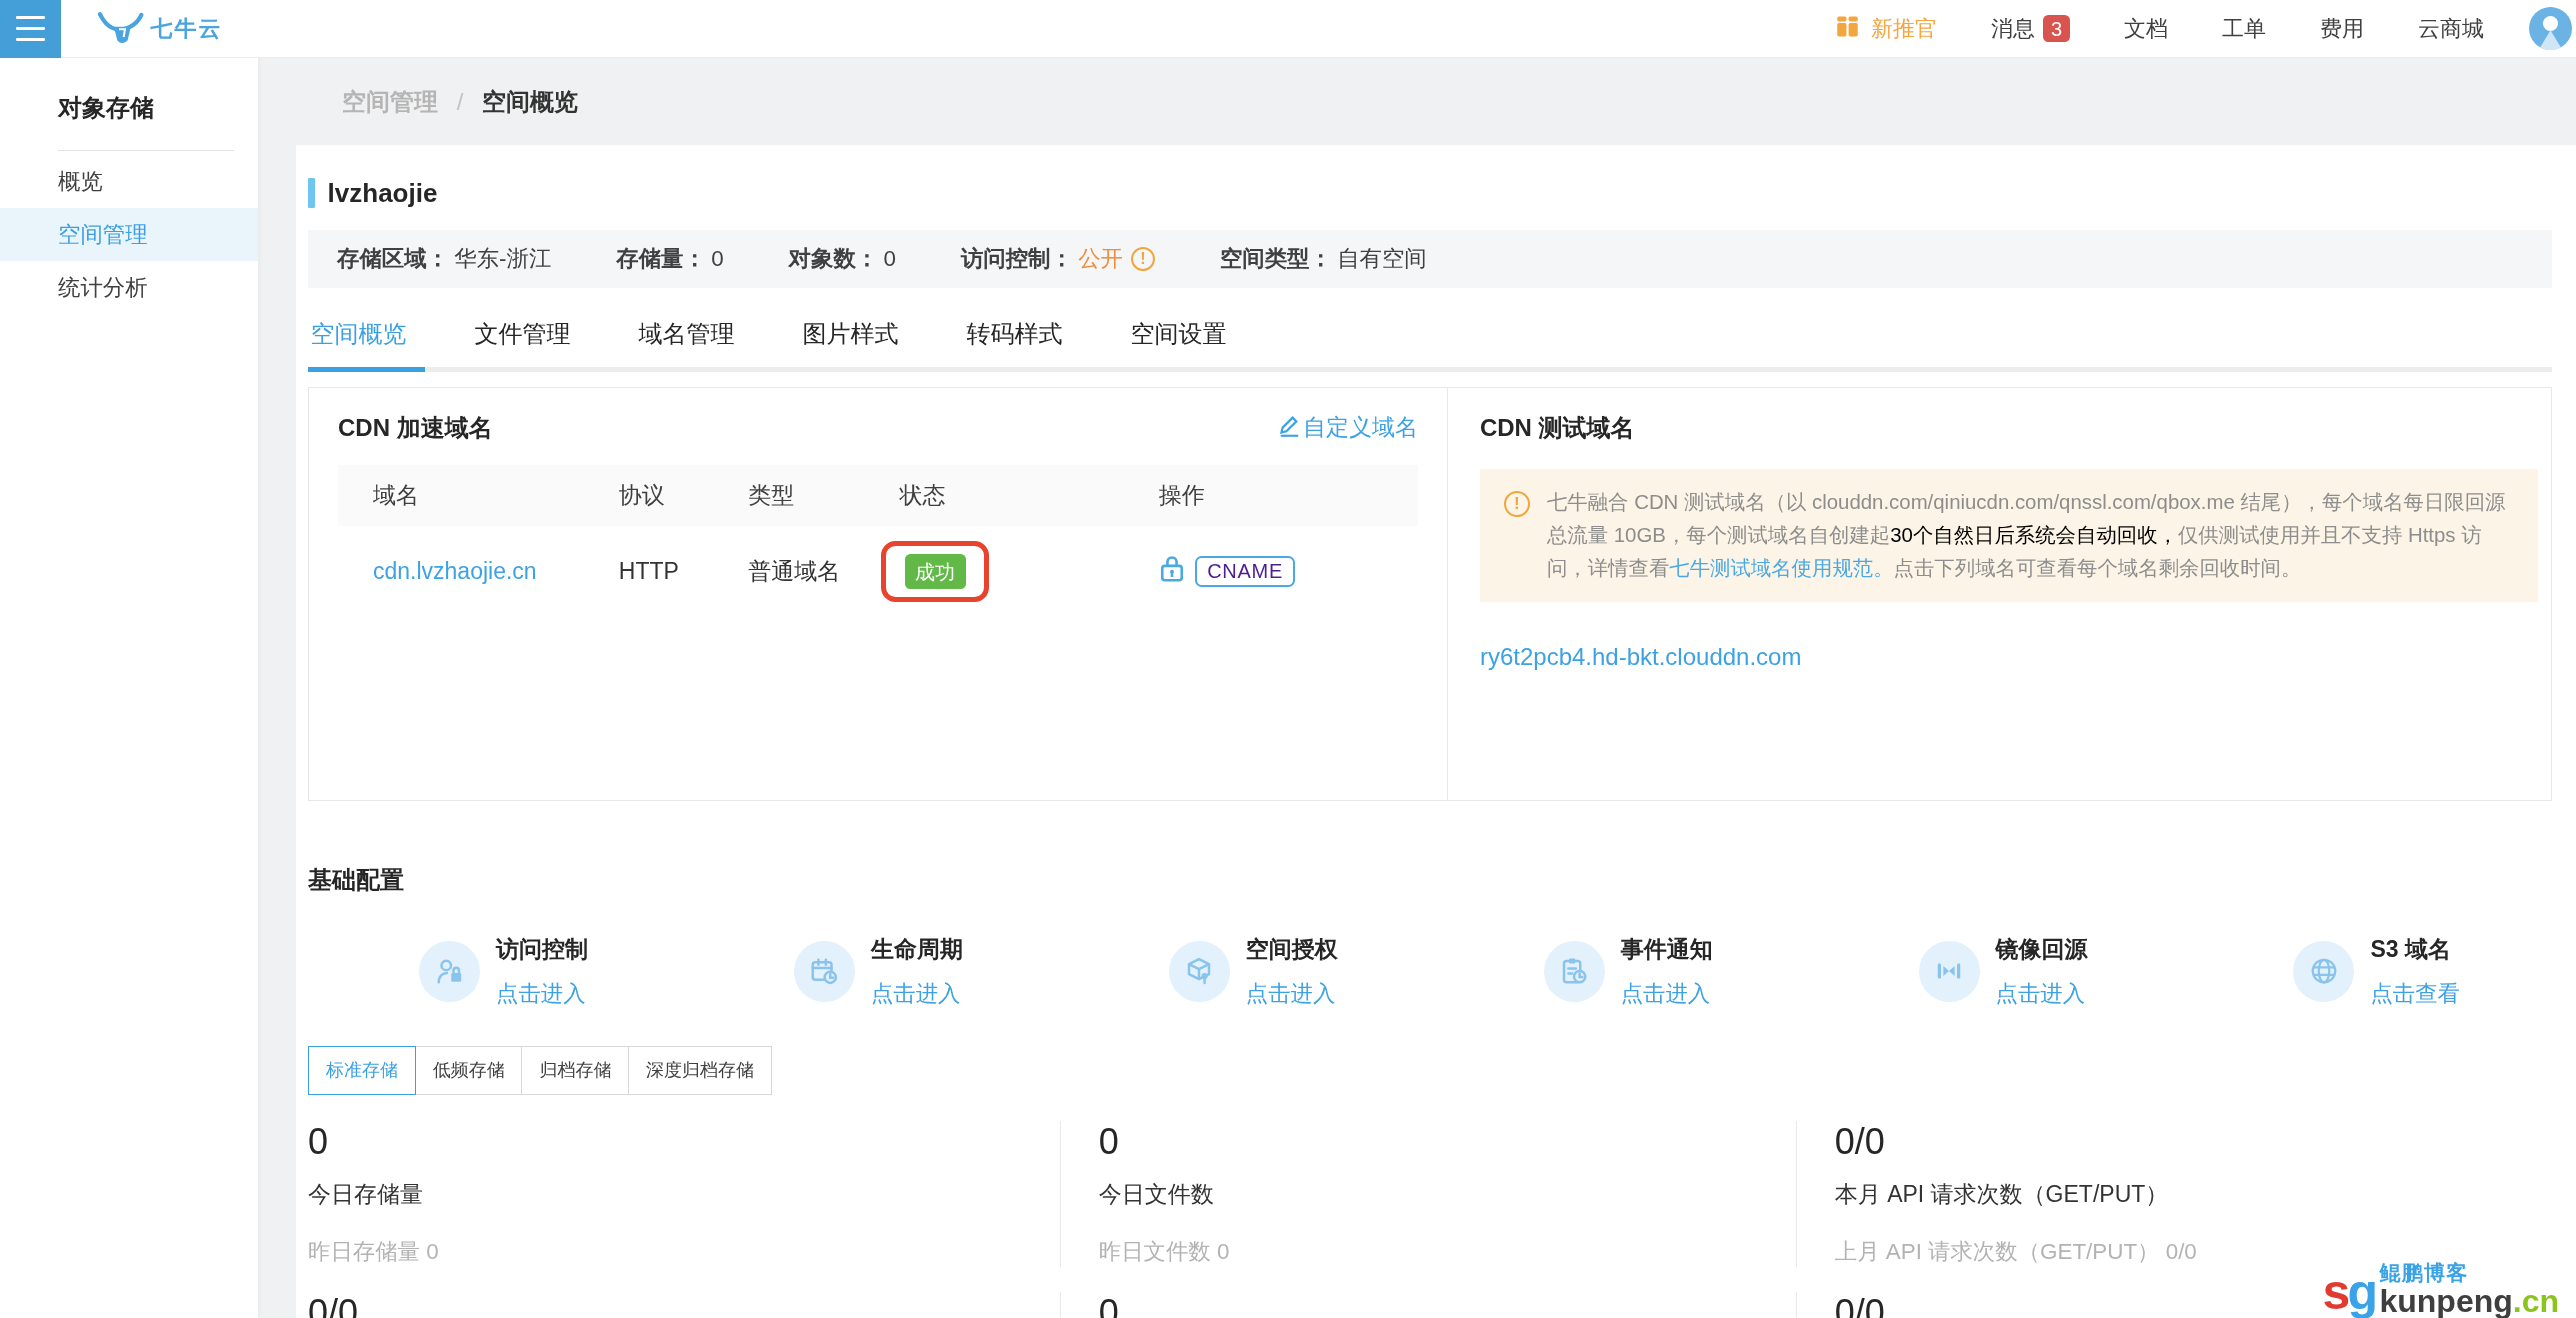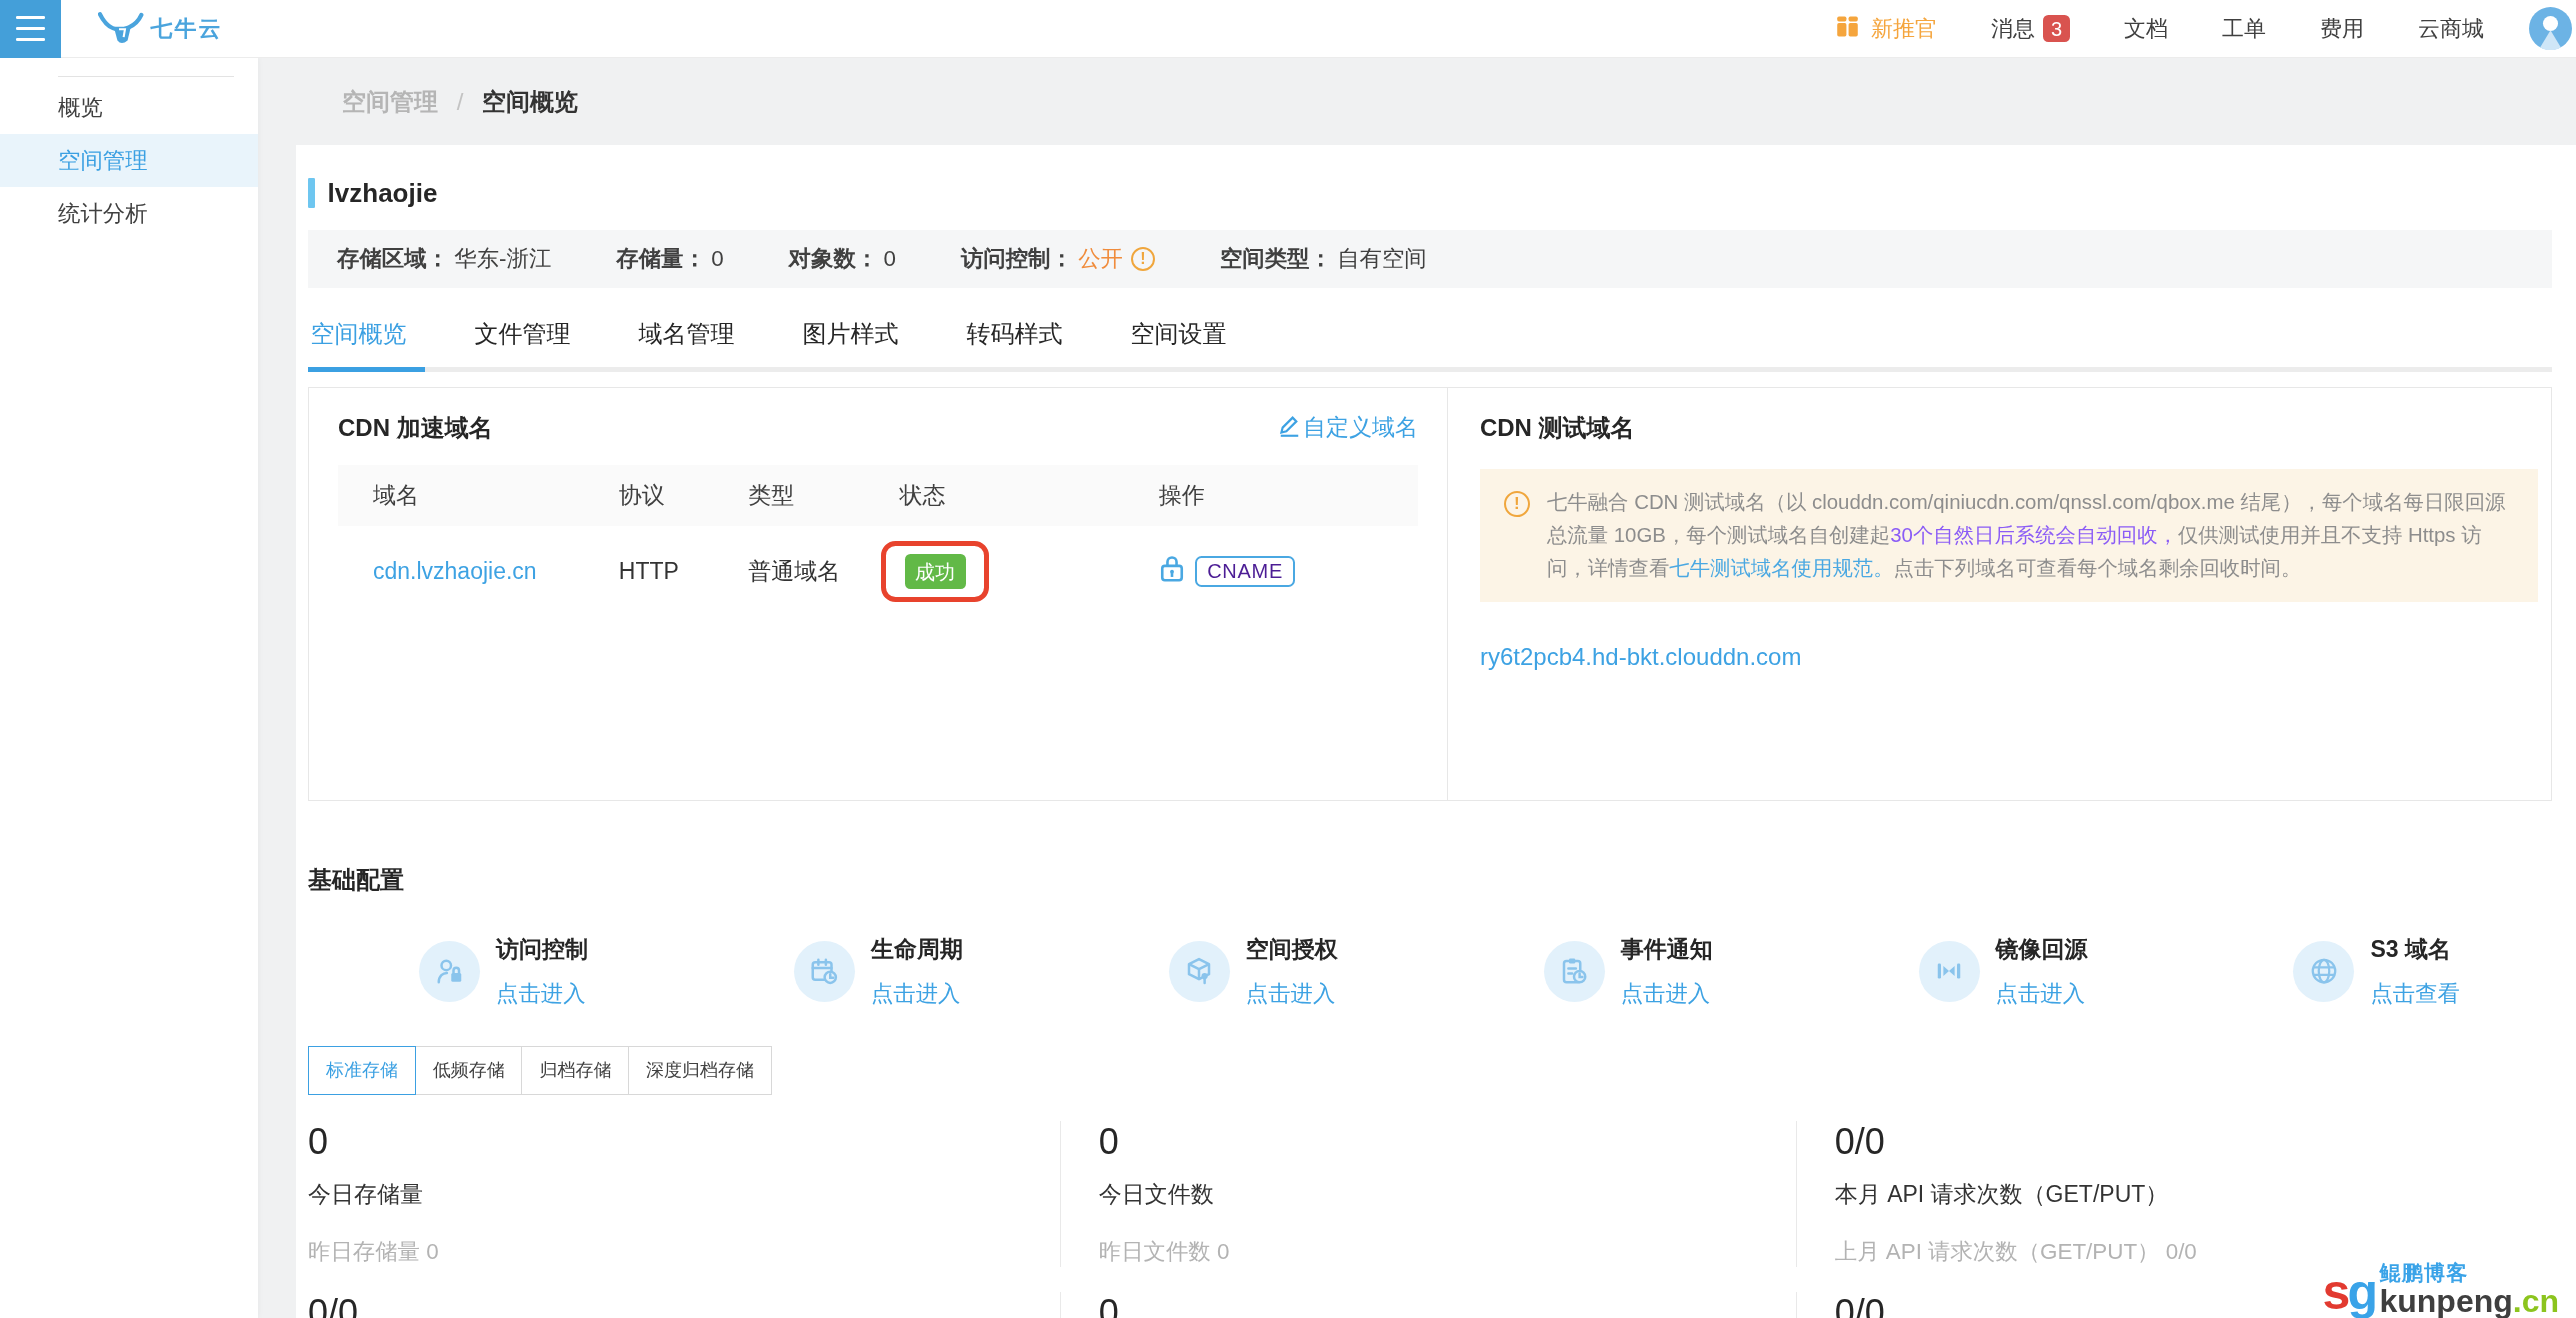--- a/index.html
+++ b/index.html
@@ -83,21 +83,21 @@
     border-radius:5.3px; line-height:1.2; }
   .ops-cell { display:flex; align-items:center; gap:10.5px; }
   .cname-badge { border:2px solid #4aa8e2; color:#4c1d95; border-radius:6.6px;
     padding:2px 10px; font-size:20px; letter-spacing:0.7px; cursor:pointer; }
   .warn-box { margin-top:25px; background:#fcf4e6; padding:17px 24px; display:flex;
     gap:17px; font-size:20.4px; color:#8d8d8d; line-height:1.62; }
   .warn-icon { flex-shrink:0; width:26px; height:26px; border:2px solid #f0a63c;
     border-radius:50%; color:#f0a63c; font-size:17px; font-weight:bold;
     display:inline-flex; align-items:center; justify-content:center; margin-top:5.3px; }
   .warn-icon::after { content:"!"; }
-  .warn-red { color:#8b5cf6; }
+  .warn-red { color:#000000; }
   .warn-link { color:#4aa8e2; cursor:pointer; }
   .test-domain { display:inline-block; margin-top:41px; color:#3da2e3; font-size:24px; cursor:pointer; }
   
   .section-title { margin-top:63px; font-size:24px; font-weight:bold; color:#262626; }
   .config-grid { margin-top:38px; display:flex; justify-content:space-between;
     padding:0 92px 0 111px; }
   .config-item { display:flex; align-items:center; gap:16px; }
   .icon-circle { width:61px; height:61px; border-radius:50%; background:#e2f1fb;
     display:flex; align-items:center; justify-content:center; flex-shrink:0; }
   .cfg-label { font-size:23px; font-weight:bold; color:#262626; }
@@ -172,20 +172,21 @@
   <div class="avatar">
     <svg width="43" height="43" viewBox="0 0 24 24">
       <circle cx="12" cy="12" r="12" fill="#6cb3e5"></circle>
       <circle cx="12" cy="9.2" r="4.2" fill="#fff"></circle>
       <path d="M12 13 L6.2 22.6 A12 12 0 0 0 17.8 22.6 Z" fill="#cfe6f7"></path>
     </svg>
   </div>
 </div>
 
 <div class="sidebar">
+  <div class="sb-title">对象存储</div>
   <div class="sb-divider"></div>
   <div class="sb-item">概览</div>
   <div class="sb-item active">空间管理</div>
   <div class="sb-item">统计分析</div>
 </div>
 
 <div class="breadcrumb">
   <span class="crumb-parent">空间管理</span>
   <span class="crumb-sep">/</span>
   <span class="crumb-current">空间概览</span>

